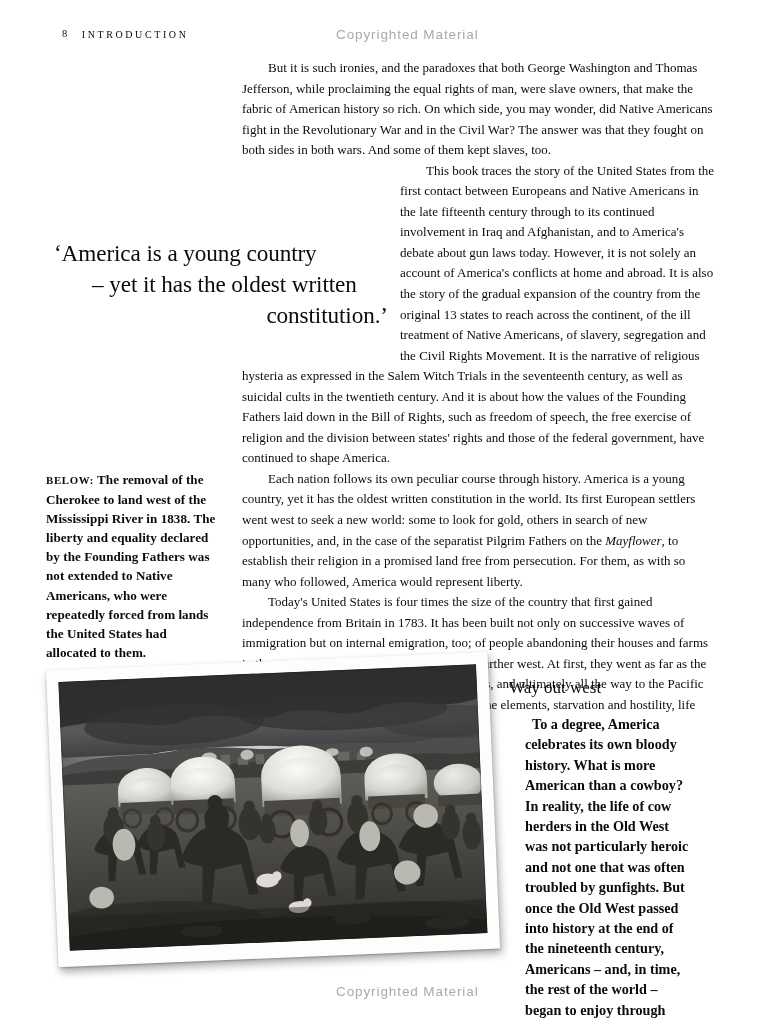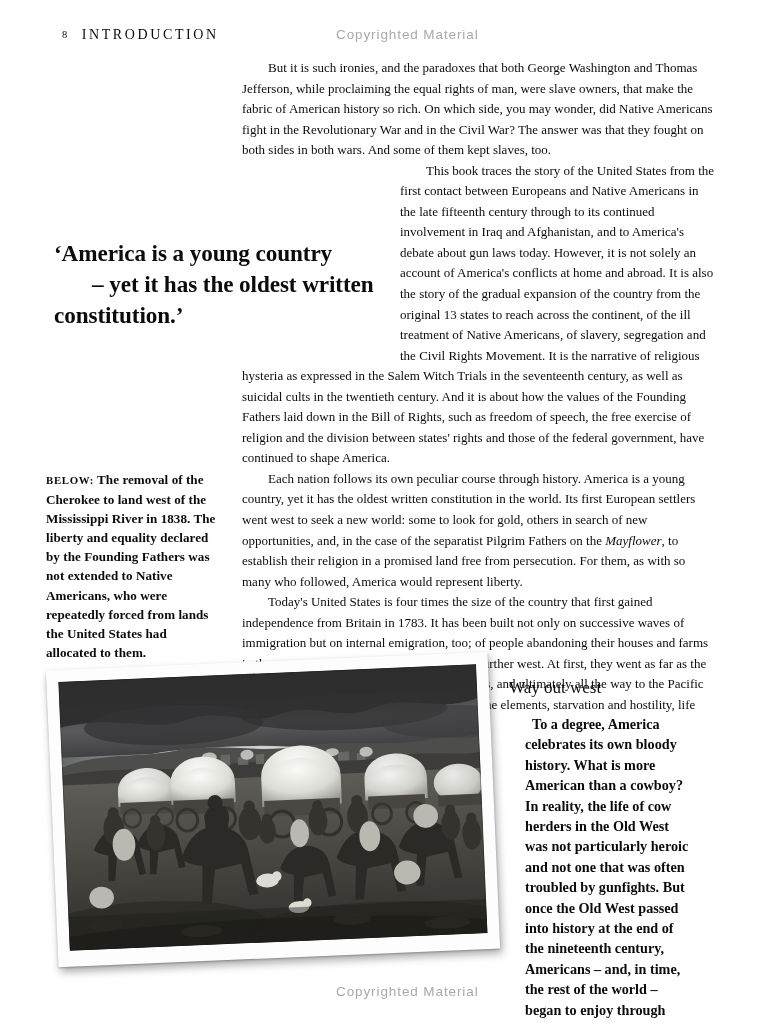--- a/index.html
+++ b/index.html
@@ -33,21 +33,21 @@
     letter-spacing: 0.5px;
     white-space: nowrap;
   }
   .runhead .folio {
     font-size: 10.5px;
     letter-spacing: 0.5px;
     margin-right: 14px;
     vertical-align: 1px;
   }
   .runhead .chap {
-    font-size: 14px;
+    font-size: 10px;
     letter-spacing: 2.6px;
   }
 
   
   .watermark {
     position: absolute;
     font-family: Liberation Sans, sans-serif;
     font-size: 13.5px;
     letter-spacing: 0.9px;
     color: #a9a9a9;
@@ -82,27 +82,27 @@
   .p-wrap { text-indent: 26px; }
 
   
   .pullquote {
     position: absolute;
     left: 54px;
     top: 238px;
     width: 336px;
     font-size: 23.2px;
     line-height: 31px;
-    font-weight: bold;
+    font-weight: normal;
     text-align: right;
     letter-spacing: -0.1px;
   }
   .pullquote .l1 { display: block; text-align: left; }
   .pullquote .l2 { display: block; text-align: left; margin-left: 38px; }
-  .pullquote .l3 { display: block; text-align: left; padding-right: 2px; }
+  .pullquote .l3 { display: block; text-align: right; padding-right: 2px; }
 
   
   .caption {
     position: absolute;
     left: 46px;
     top: 470px;
     width: 172px;
     font-size: 13.1px;
     line-height: 19.1px;
     font-weight: bold;

